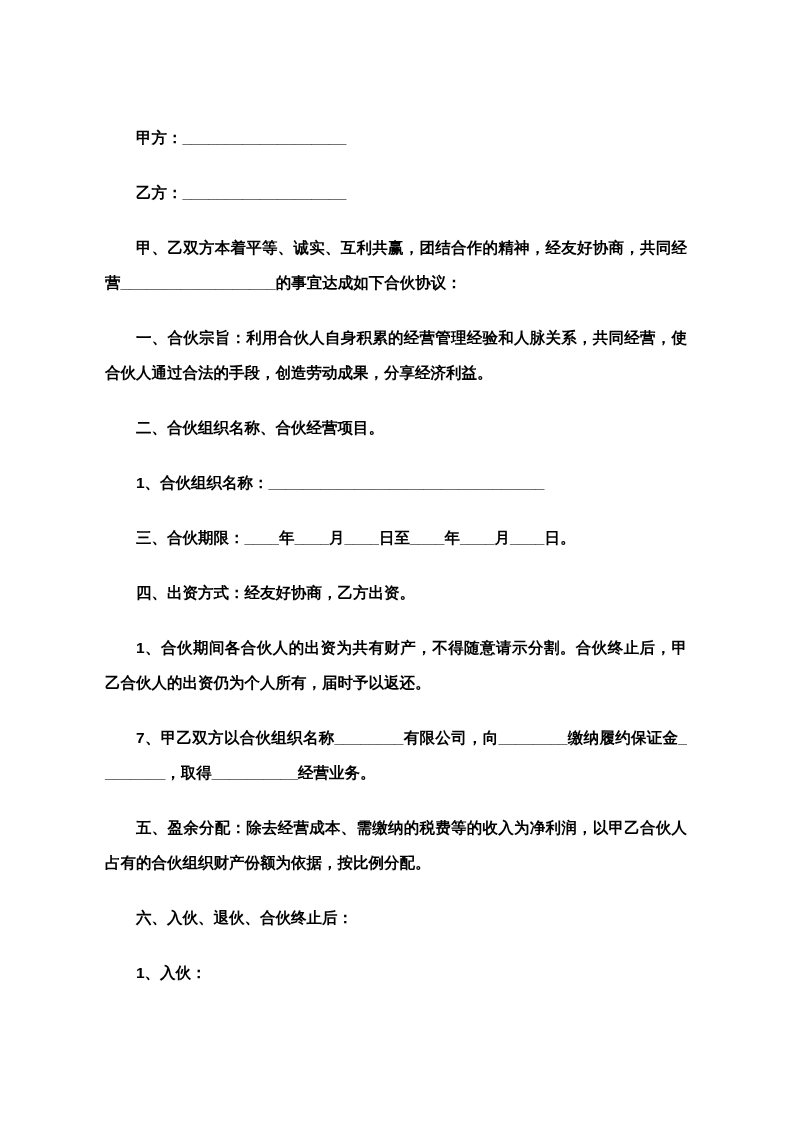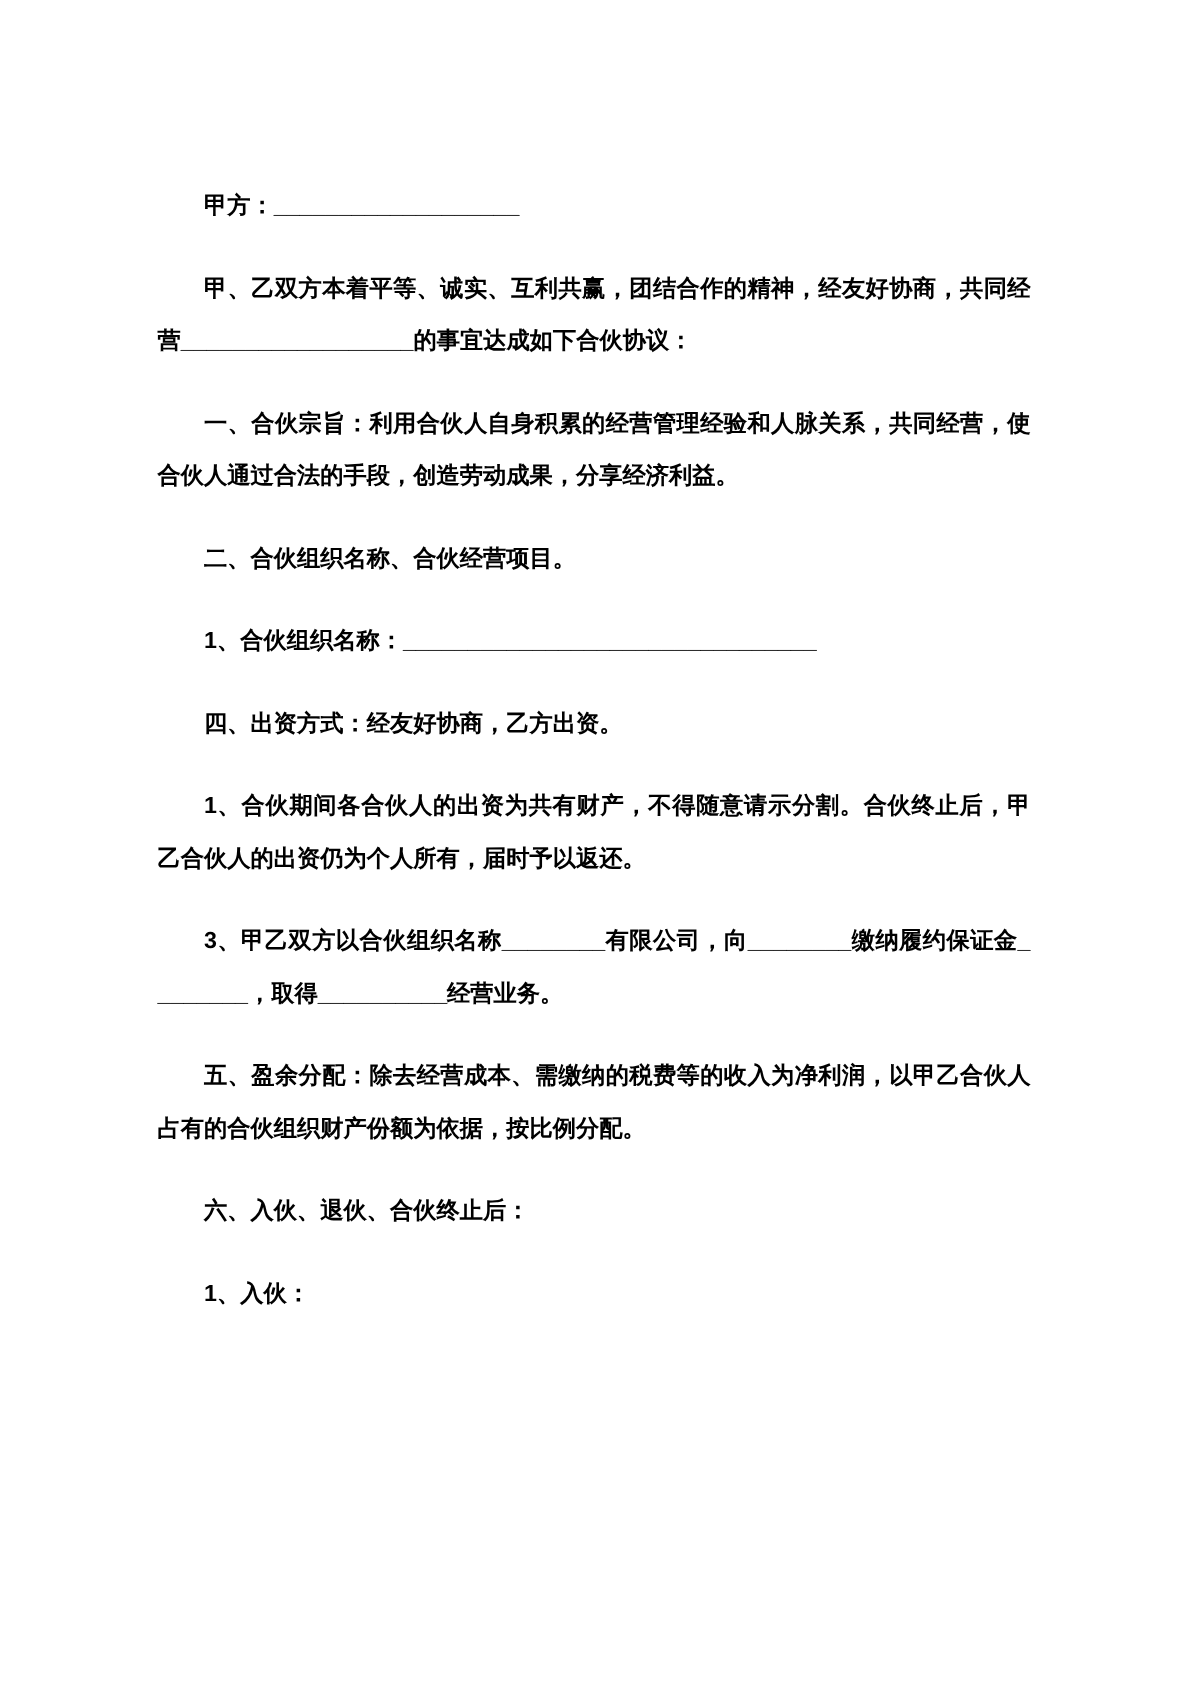--- a/index.html
+++ b/index.html
@@ -27,23 +27,25 @@
     margin: 0 1px 20px 0;
     word-break: break-all;
     overflow-wrap: break-word;
   }
 </style>
 </head>
 <body>
 
 <div class="page">
   <p class="para">甲方：___________________</p>
+  <p class="para">乙方：___________________</p>
   <p class="para">甲、乙双方本着平等、诚实、互利共赢，团结合作的精神，经友好协商，共同经营__________________的事宜达成如下合伙协议：</p>
   <p class="para">一、合伙宗旨：利用合伙人自身积累的经营管理经验和人脉关系，共同经营，使合伙人通过合法的手段，创造劳动成果，分享经济利益。</p>
   <p class="para">二、合伙组织名称、合伙经营项目。</p>
   <p class="para">1、合伙组织名称：________________________________</p>
+  <p class="para">三、合伙期限：____年____月____日至____年____月____日。</p>
   <p class="para">四、出资方式：经友好协商，乙方出资。</p>
   <p class="para">1、合伙期间各合伙人的出资为共有财产，不得随意请示分割。合伙终止后，甲乙合伙人的出资仍为个人所有，届时予以返还。</p>
-  <p class="para">3、甲乙双方以合伙组织名称________有限公司，向________缴纳履约保证金________，取得__________经营业务。</p>
+  <p class="para">7、甲乙双方以合伙组织名称________有限公司，向________缴纳履约保证金________，取得__________经营业务。</p>
   <p class="para">五、盈余分配：除去经营成本、需缴纳的税费等的收入为净利润，以甲乙合伙人占有的合伙组织财产份额为依据，按比例分配。</p>
   <p class="para">六、入伙、退伙、合伙终止后：</p>
   <p class="para">1、入伙：</p>
 </div>
 
 </body></html>

